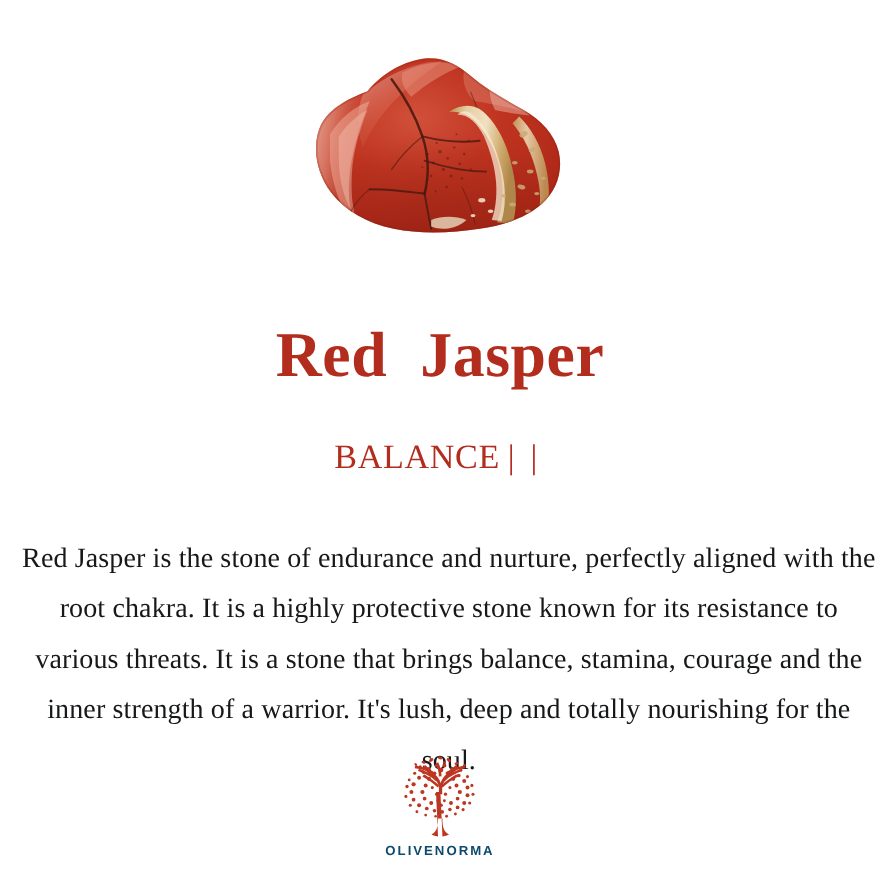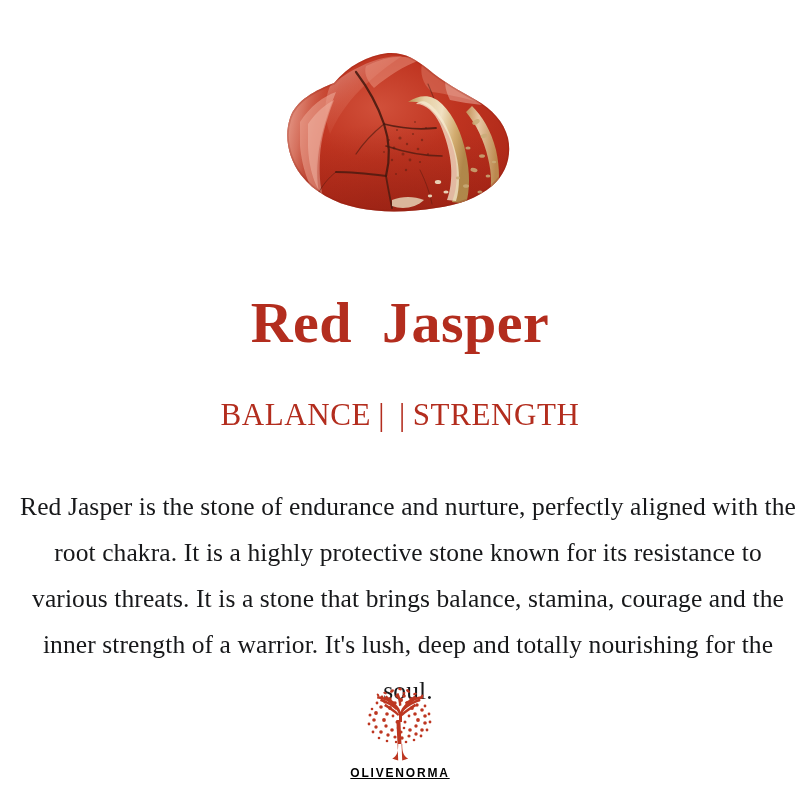--- a/index.html
+++ b/index.html
@@ -105,22 +105,21 @@
     flex-direction: column;
     align-items: center;
   }
   .logo-mark { display: block; width: 92px; height: 76px; }
   .logo-text {
     margin-top: 4px;
     font-family: "Liberation Sans", "DejaVu Sans", sans-serif;
     font-weight: bold;
     font-size: 12px;
     letter-spacing: 1.8px;
-    color: #000000;
-    text-decoration: underline;
+    color: #0c4a6e;
   }
 </style>
 </head>
 <body>
 
 <div class="card">
 
   <div class="stone-wrap">
     <svg class="stone-svg" viewBox="0 0 260 180">
       <defs>
@@ -267,21 +266,20 @@
       </g>
     </svg>
   </div>
 
   <div class="title">Red  Jasper</div>
 
   <div class="subtitle">
     <span class="kw">BALANCE</span>
     <span class="sep">|</span>
     <span class="sep">|</span>
-    <span class="kw">STRENGTH</span>
   </div>
 
   <div class="body-copy">Red Jasper is the stone of endurance and nurture, perfectly aligned with the root chakra. It is a highly protective stone known for its resistance to various threats. It is a stone that brings balance, stamina, courage and the inner strength of a warrior. It's lush, deep and totally nourishing for the soul.</div>
 
   <div class="logo">
     <svg class="logo-mark" viewBox="0 0 92 76">
       <g fill="#BD3621">
 
         <path d="M44.2 74.5 C44.0 68 43.6 60 43.2 52 C42.9 46 42.6 40 42.4 34
                  L46.4 34 C46.6 40 46.9 46 47.2 52 C47.6 60 48.0 68 48.2 74.5

